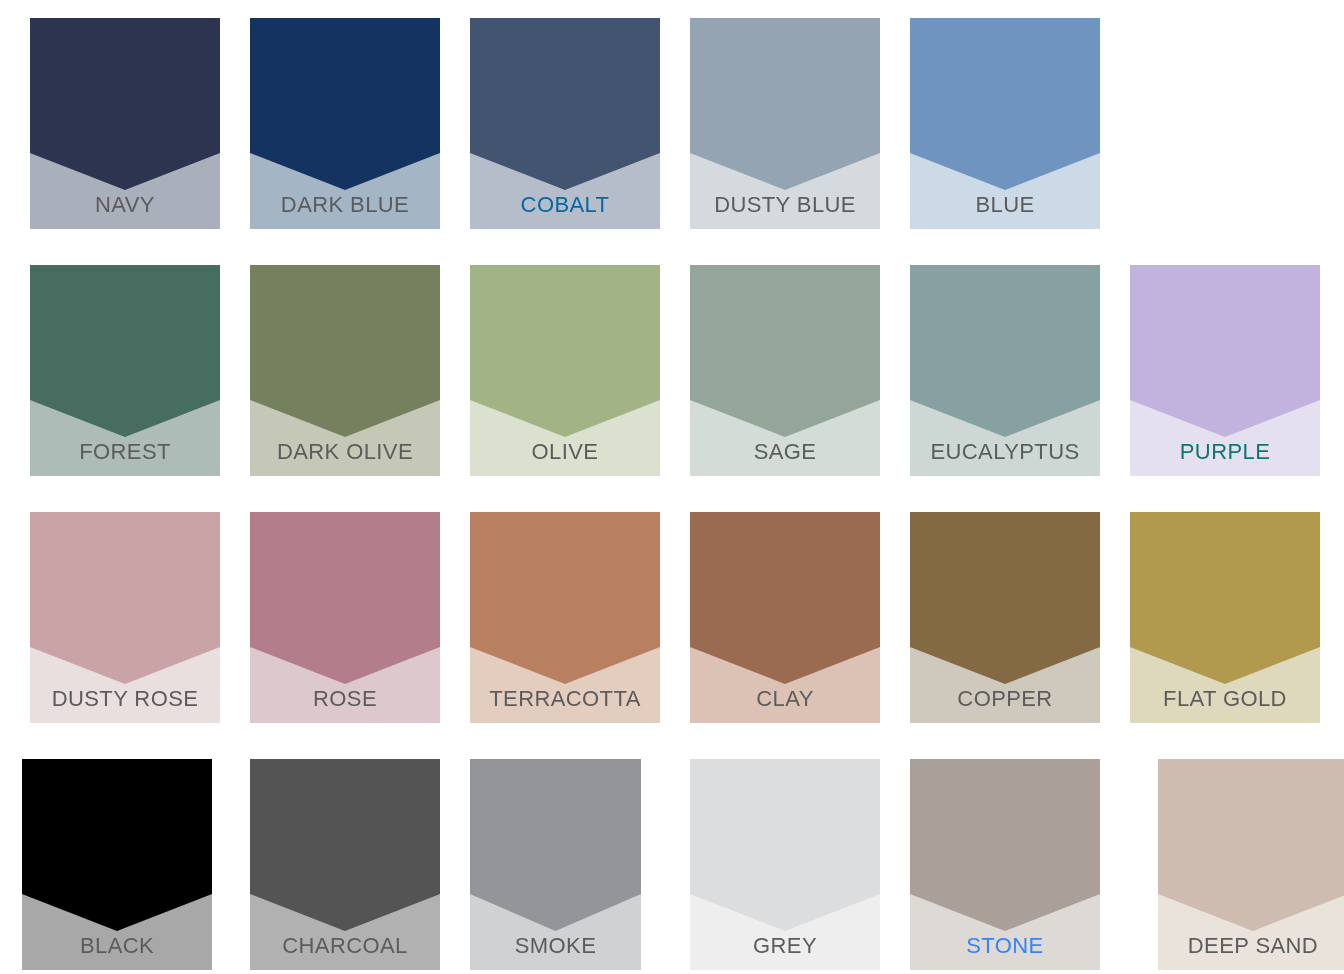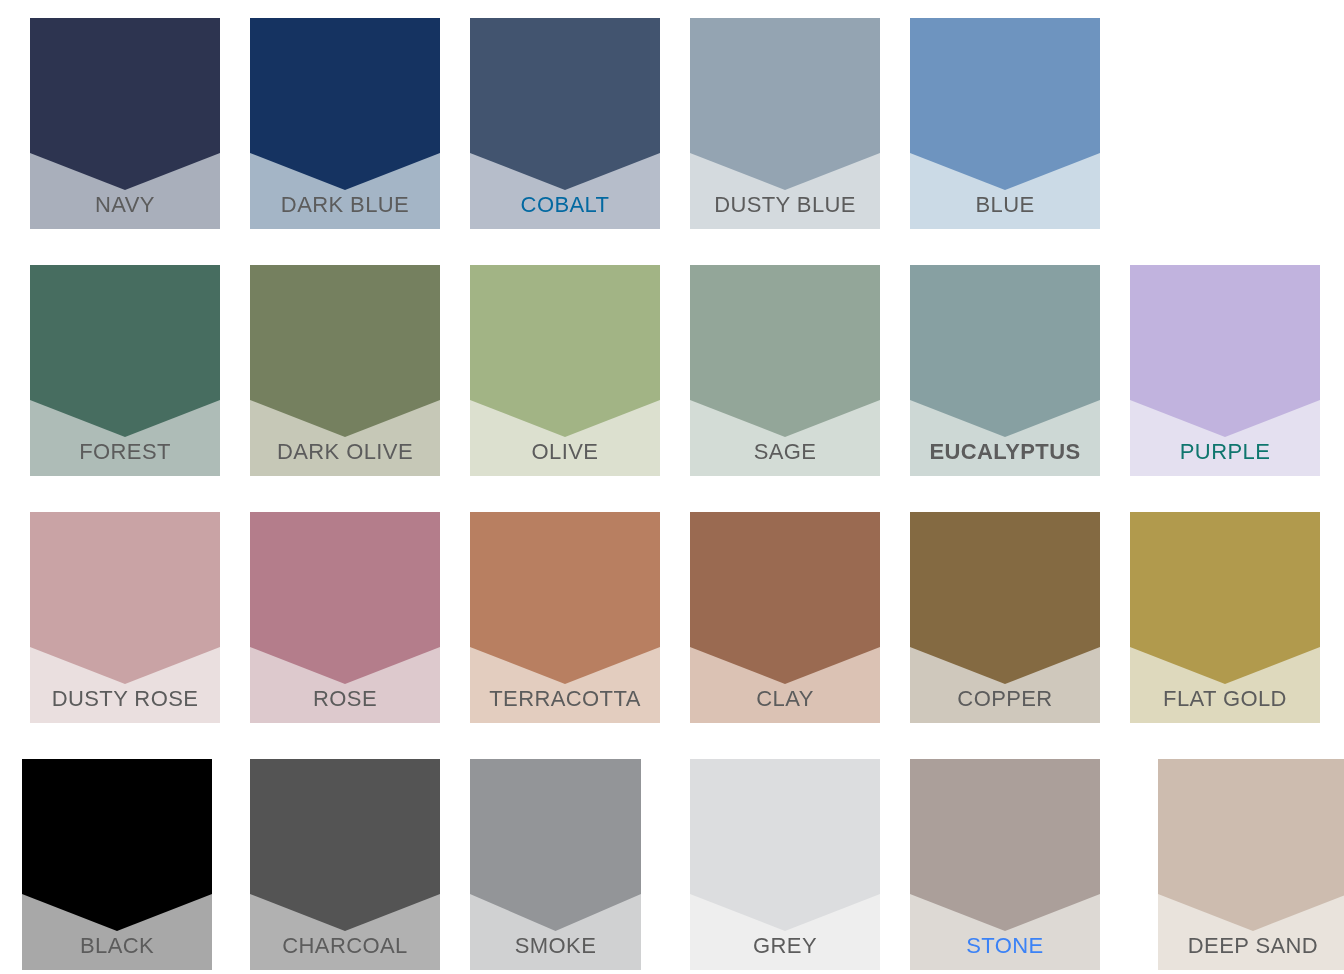--- a/index.html
+++ b/index.html
@@ -108,21 +108,21 @@
       <div class="swatch-label" style="color: rgb(92, 92, 92);">OLIVE</div>
     </div>
     <div class="swatch" style="left: 690px; top: 265px; width: 190px; height: 211px;">
       <div class="swatch-base" style="background-color: rgb(211, 220, 214);"></div>
       <div class="swatch-pennant" style="background-color: rgb(147, 166, 153);"></div>
       <div class="swatch-label" style="color: rgb(92, 92, 92);">SAGE</div>
     </div>
     <div class="swatch" style="left: 910px; top: 265px; width: 190px; height: 211px;">
       <div class="swatch-base" style="background-color: rgb(205, 216, 213);"></div>
       <div class="swatch-pennant" style="background-color: rgb(135, 160, 162);"></div>
-      <div class="swatch-label" style="color: rgb(92, 92, 92); font-weight: bold;">EUCALYPTUS</div>
+      <div class="swatch-label" style="color: rgb(92, 92, 92);">EUCALYPTUS</div>
     </div>
     <div class="swatch" style="left: 1130px; top: 265px; width: 190px; height: 211px;">
       <div class="swatch-base" style="background-color: rgb(228, 224, 240);"></div>
       <div class="swatch-pennant" style="background-color: rgb(193, 179, 222);"></div>
       <div class="swatch-label" style="color: #0f766e;">PURPLE</div>
     </div>
     <div class="swatch" style="left: 30px; top: 512px; width: 190px; height: 211px;">
       <div class="swatch-base" style="background-color: rgb(234, 223, 223);"></div>
       <div class="swatch-pennant" style="background-color: rgb(201, 163, 165);"></div>
       <div class="swatch-label" style="color: rgb(92, 92, 92);">DUSTY ROSE</div>

